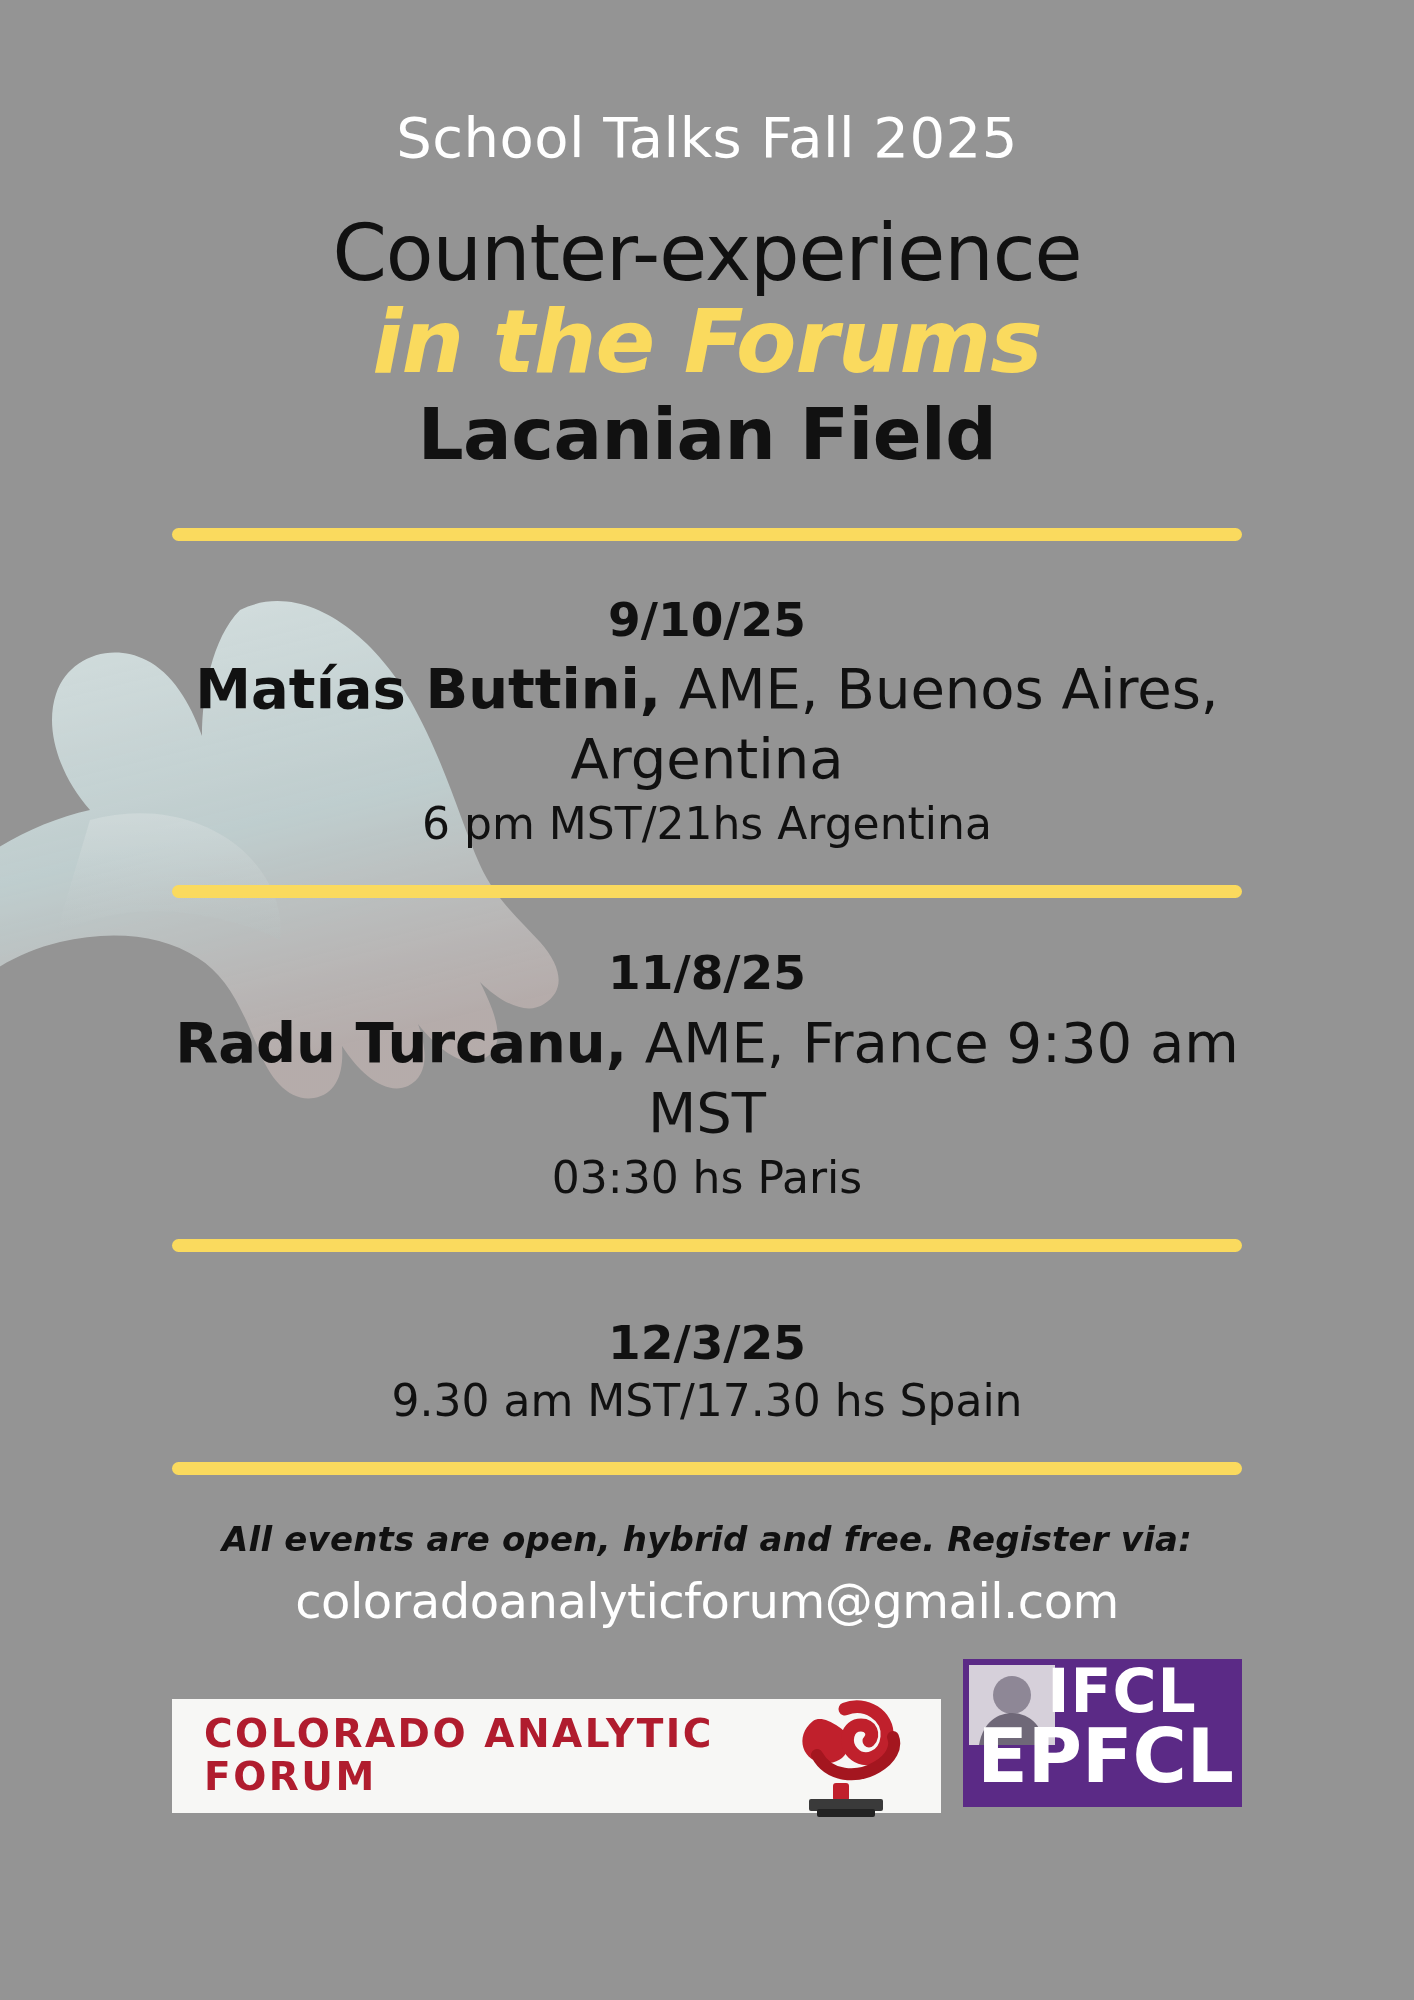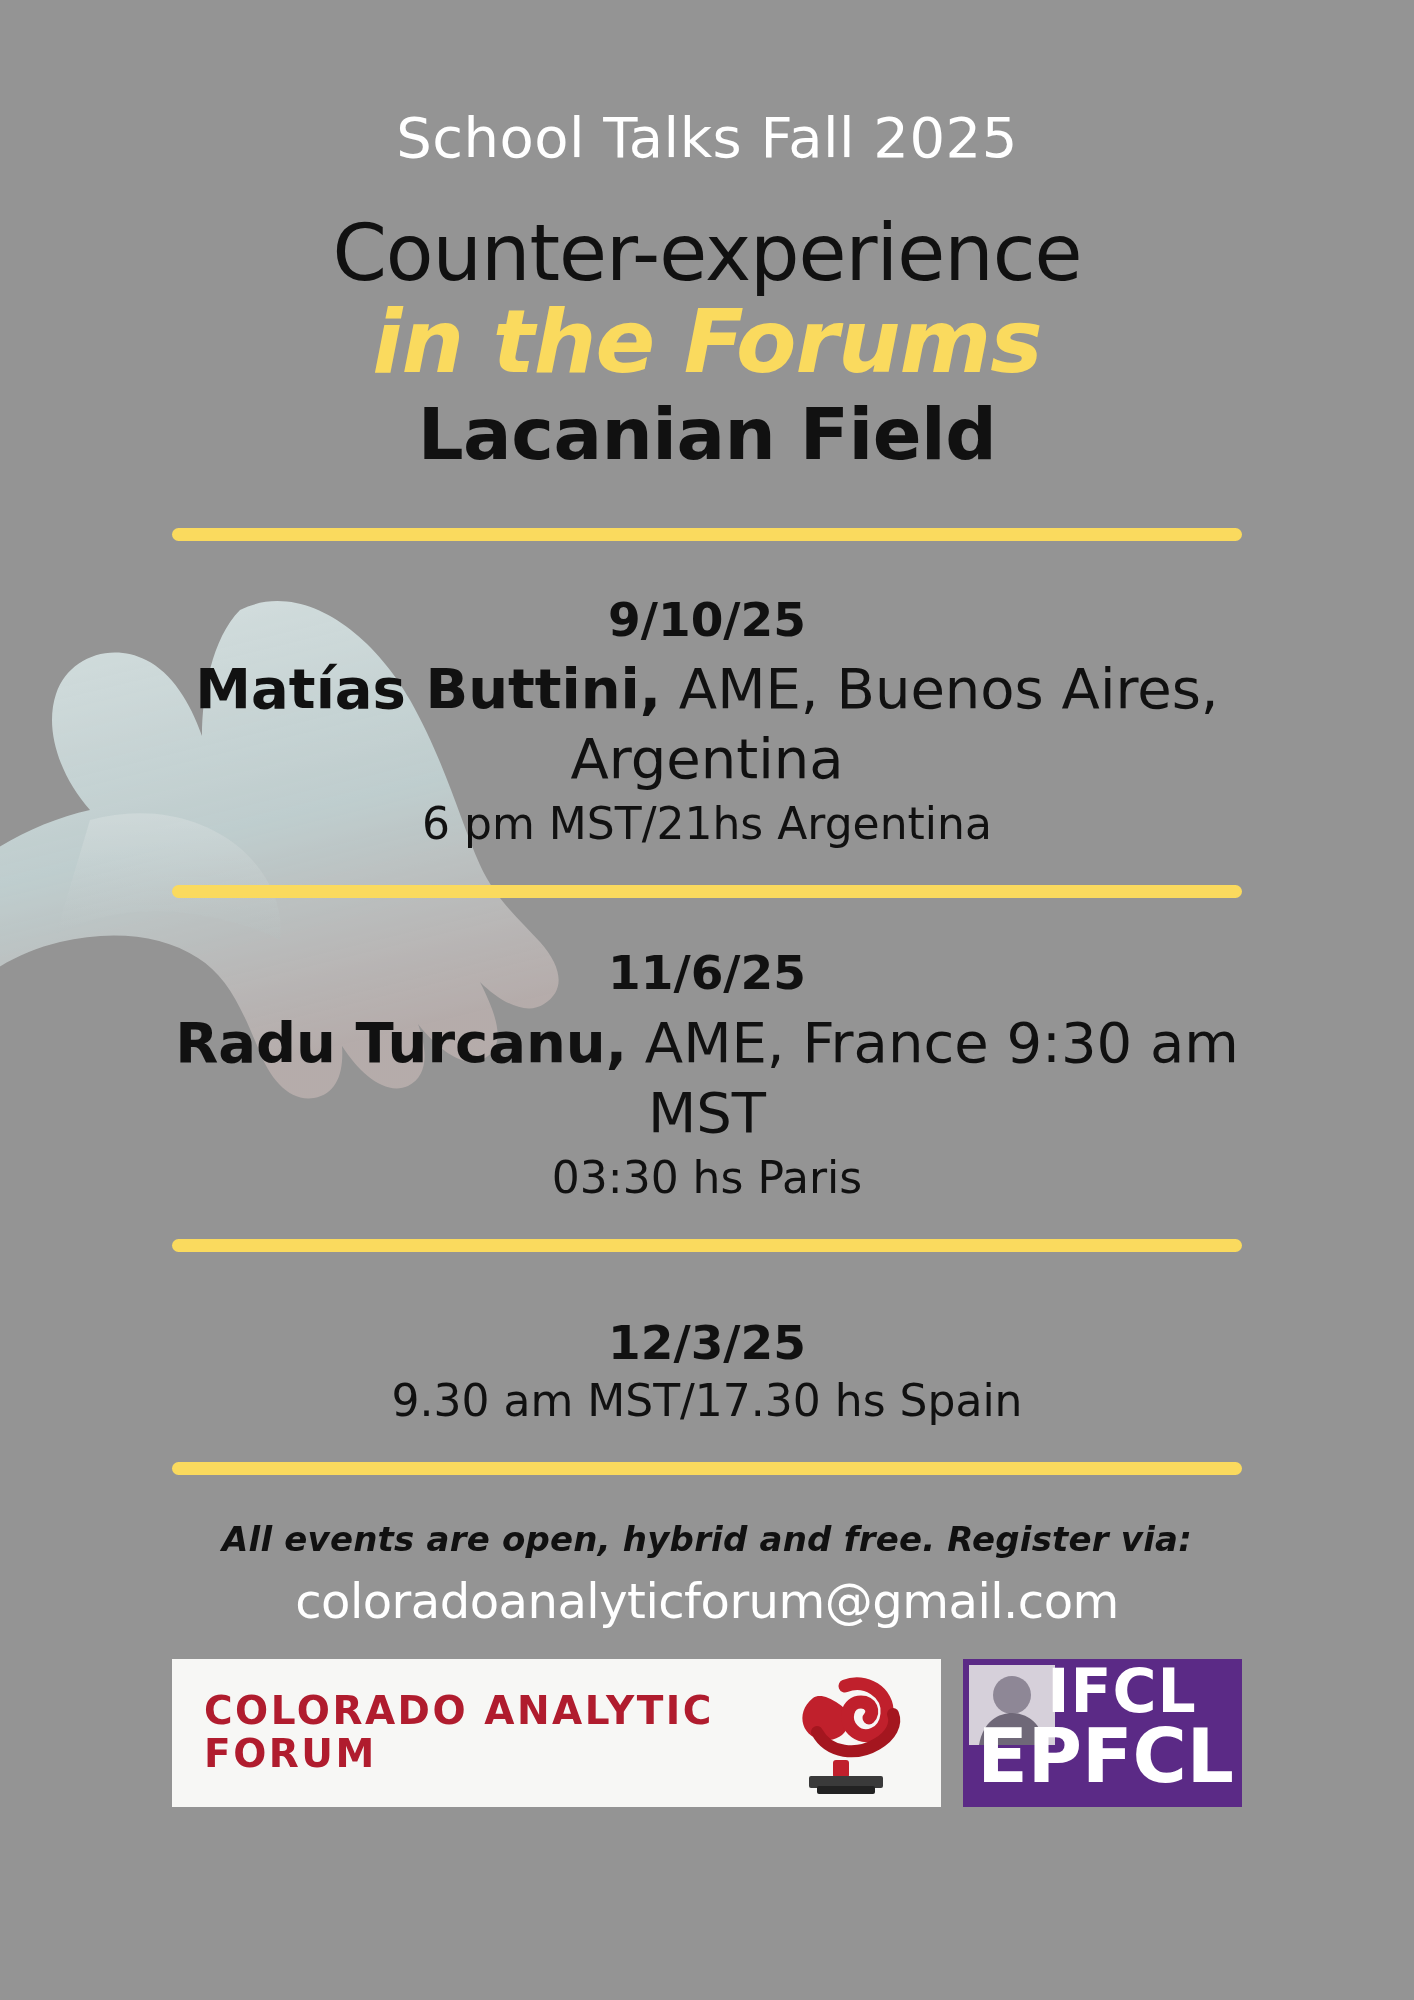--- a/index.html
+++ b/index.html
@@ -144,25 +144,26 @@
   
   .logos {
     margin-top: 30px;
     display: flex;
     align-items: stretch;
     gap: 22px;
   }
 
   .logo-caf {
     width: 855px;
-    height: 148px;
+    height: 114px;
     background: #f7f7f5;
     display: flex;
     align-items: center;
     position: relative;
+    margin-top: 40px;
   }
   .caf-text {
     padding-left: 32px;
     flex: 1;
   }
   .caf-title {
     color: #b01c2e;
     font-size: 39px;
     font-weight: 700;
     letter-spacing: 2.5px;
@@ -269,21 +270,21 @@
 
     <div class="event e1">
       <div class="event-date">9/10/25</div>
       <div class="event-speaker"><span class="name">Matías Buttini,</span><span> AME, Buenos Aires, Argentina</span></div>
       <div class="event-time">6 pm MST/21hs Argentina</div>
     </div>
 
     <div class="rule r2"></div>
 
     <div class="event e2">
-      <div class="event-date">11/6/25</div>
+      <div class="event-date">11/8/25</div>
       <div class="event-speaker"><span class="name">Radu Turcanu,</span><span> AME, France 9:30 am MST</span></div>
       <div class="event-time">03:30 hs Paris</div>
     </div>
 
     <div class="rule r3"></div>
 
     <div class="event e3">
       <div class="event-date">12/3/25</div>
       <div class="event-time">9.30 am MST/17.30 hs Spain</div>
     </div>

